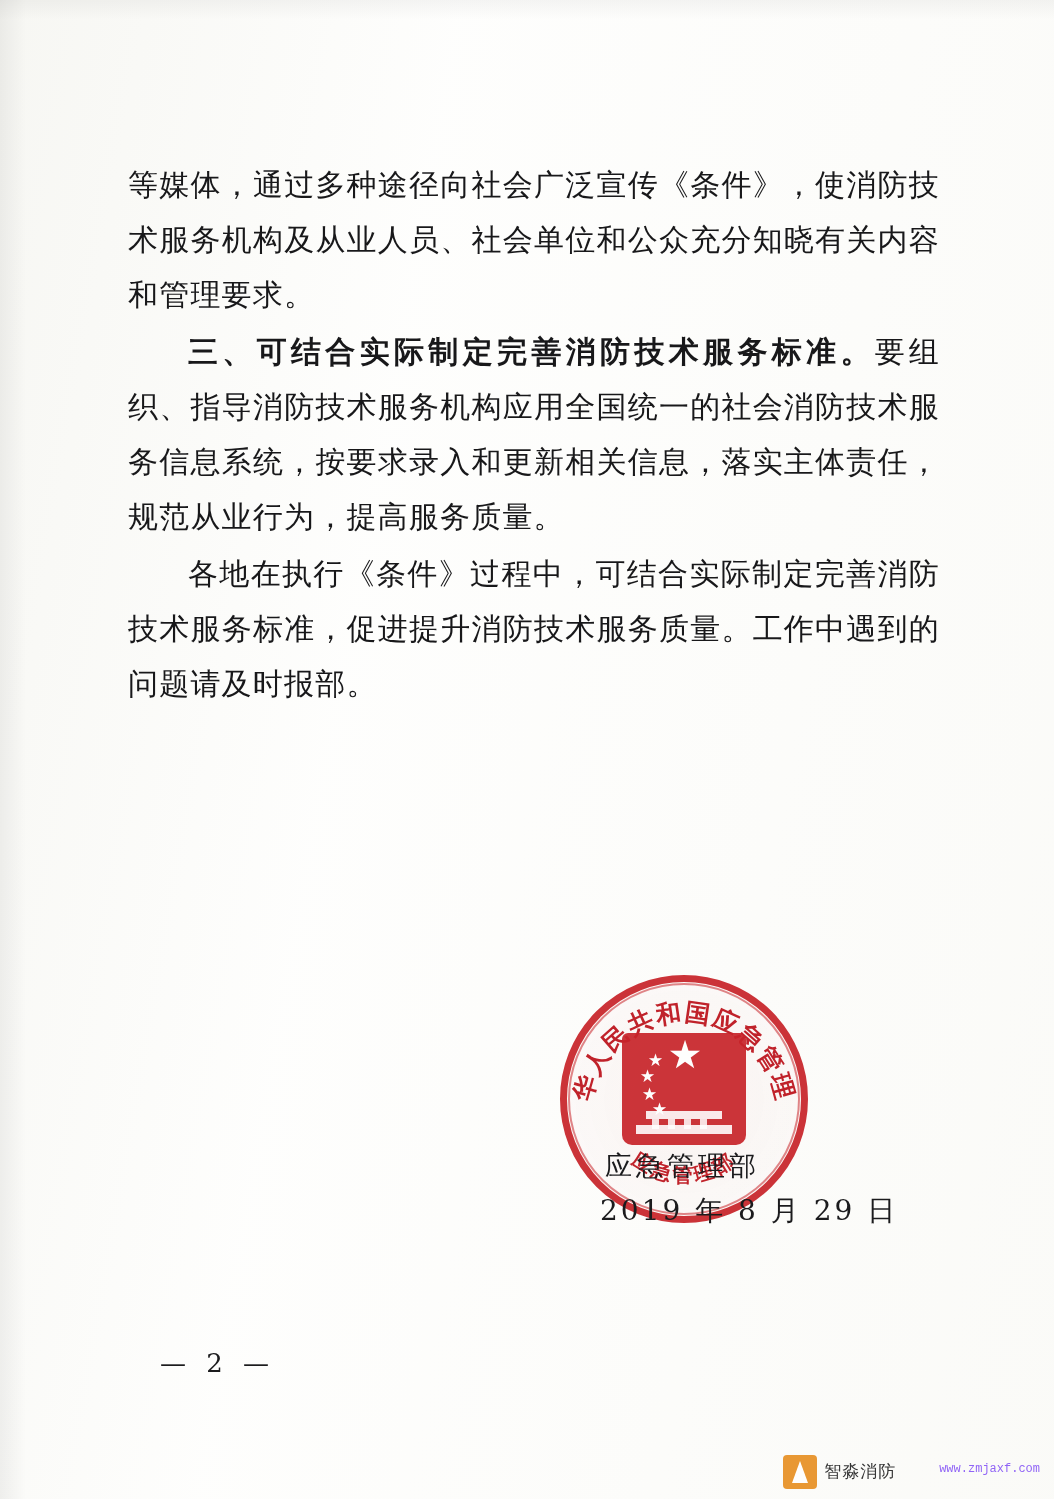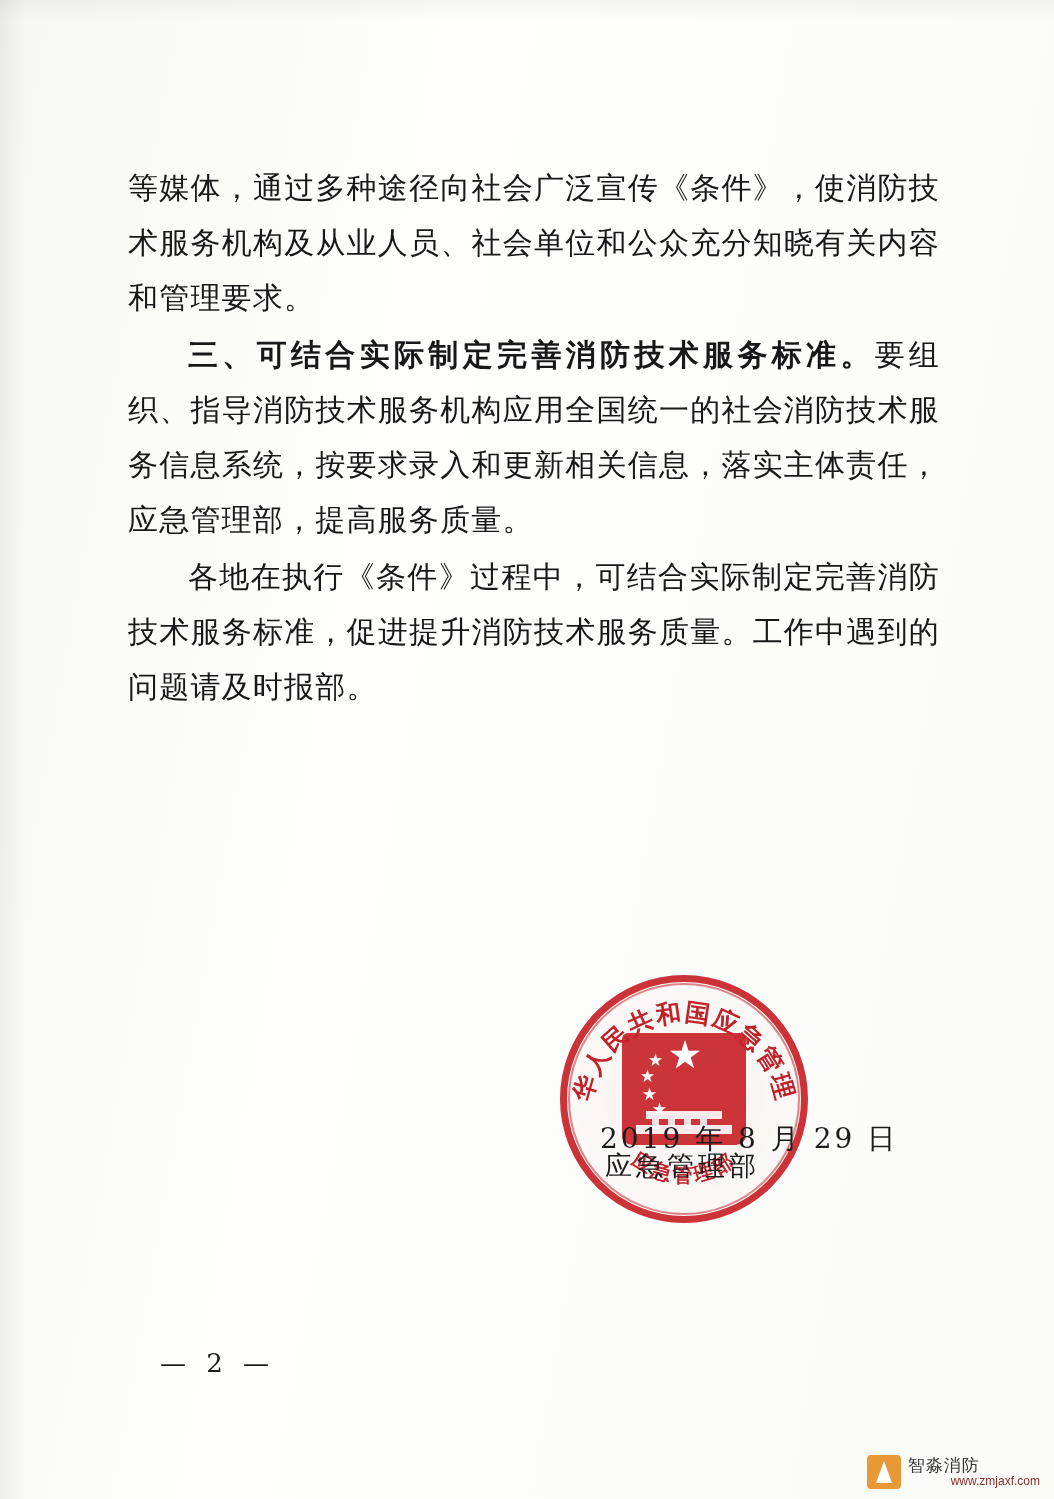--- a/index.html
+++ b/index.html
@@ -33,21 +33,21 @@
     width: 812px;
   }
   .para {
     font-size: 30px;
     line-height: 55px;
     letter-spacing: 1.2px;
     color: #18181a;
     text-align: justify;
     text-justify: inter-character;
     margin: 0 0 2px 0;
-    font-family: Liberation Serif, serif;
+    font-family: Liberation Mono, monospace;
   }
   .para.indent {
     text-indent: 60px;
   }
   .lead {
     font-weight: bold;
     letter-spacing: 1.5px;
   }
   .seal-wrap {
     position: absolute;
@@ -158,21 +158,21 @@
     left: 605px;
     top: 1148px;
     font-size: 27px;
     letter-spacing: 4px;
     color: #1b1b1d;
     font-family: "DejaVu Serif", "Liberation Serif", serif;
   }
   .signature-date {
     position: absolute;
     left: 600px;
-    top: 1120px;
+    top: 1192px;
     font-size: 28px;
     letter-spacing: 3px;
     color: #1b1b1d;
     font-family: "DejaVu Serif", "Liberation Serif", serif;
   }
   .page-number {
     position: absolute;
     left: 160px;
     top: 1348px;
     font-size: 26px;
@@ -202,33 +202,33 @@
     left: 9px;
     top: 6px;
     width: 0;
     height: 0;
     border-left: 8px solid transparent;
     border-right: 8px solid transparent;
     border-bottom: 22px solid #ffffff;
   }
   .wm-text {
     display: flex;
-    flex-direction: column;
+    flex-direction: row;
     line-height: 1.05;
   }
   .wm-title {
     font-size: 17px;
     color: #2b2b2b;
     font-family: "DejaVu Sans", "Liberation Sans", sans-serif;
     letter-spacing: 1px;
   }
   .wm-url {
     font-size: 12px;
-    color: #7f1d1d;
-    font-family: Liberation Sans, sans-serif;
+    color: #8b5cf6;
+    font-family: Liberation Mono, monospace;
     padding-left: 43px;
   }
   .edge-shadow-left {
     position: absolute;
     left: 0; top: 0; bottom: 0; width: 26px;
     background: linear-gradient(to right, rgba(0,0,0,0.05), rgba(0,0,0,0));
     pointer-events: none;
   }
   .edge-shadow-top {
     position: absolute;
@@ -246,21 +246,21 @@
   <div class="edge-shadow-top"></div>
 
   <div class="doc-body">
 
     <p class="para">
       <span>等媒体，通过多种途径向社会广泛宣传《条件》，使消防技术服务机构及从业人员、社会单位和公众充分知晓有关内容和管理要求。</span>
     </p>
 
 
     <p class="para indent">
-      <span class="lead">三、可结合实际制定完善消防技术服务标准。</span><span>要组织、指导消防技术服务机构应用全国统一的社会消防技术服务信息系统，按要求录入和更新相关信息，落实主体责任，应急管理部，提高服务质量。</span>
+      <span class="lead">三、可结合实际制定完善消防技术服务标准。</span><span>要组织、指导消防技术服务机构应用全国统一的社会消防技术服务信息系统，按要求录入和更新相关信息，落实主体责任，规范从业行为，提高服务质量。</span>
     </p>
 
     <p class="para indent">
       <span>各地在执行《条件》过程中，可结合实际制定完善消防技术服务标准，促进提升消防技术服务质量。工作中遇到的问题请及时报部。</span>
     </p>
 
   </div>
 
   <div class="seal-wrap">
     <div class="seal"></div>

